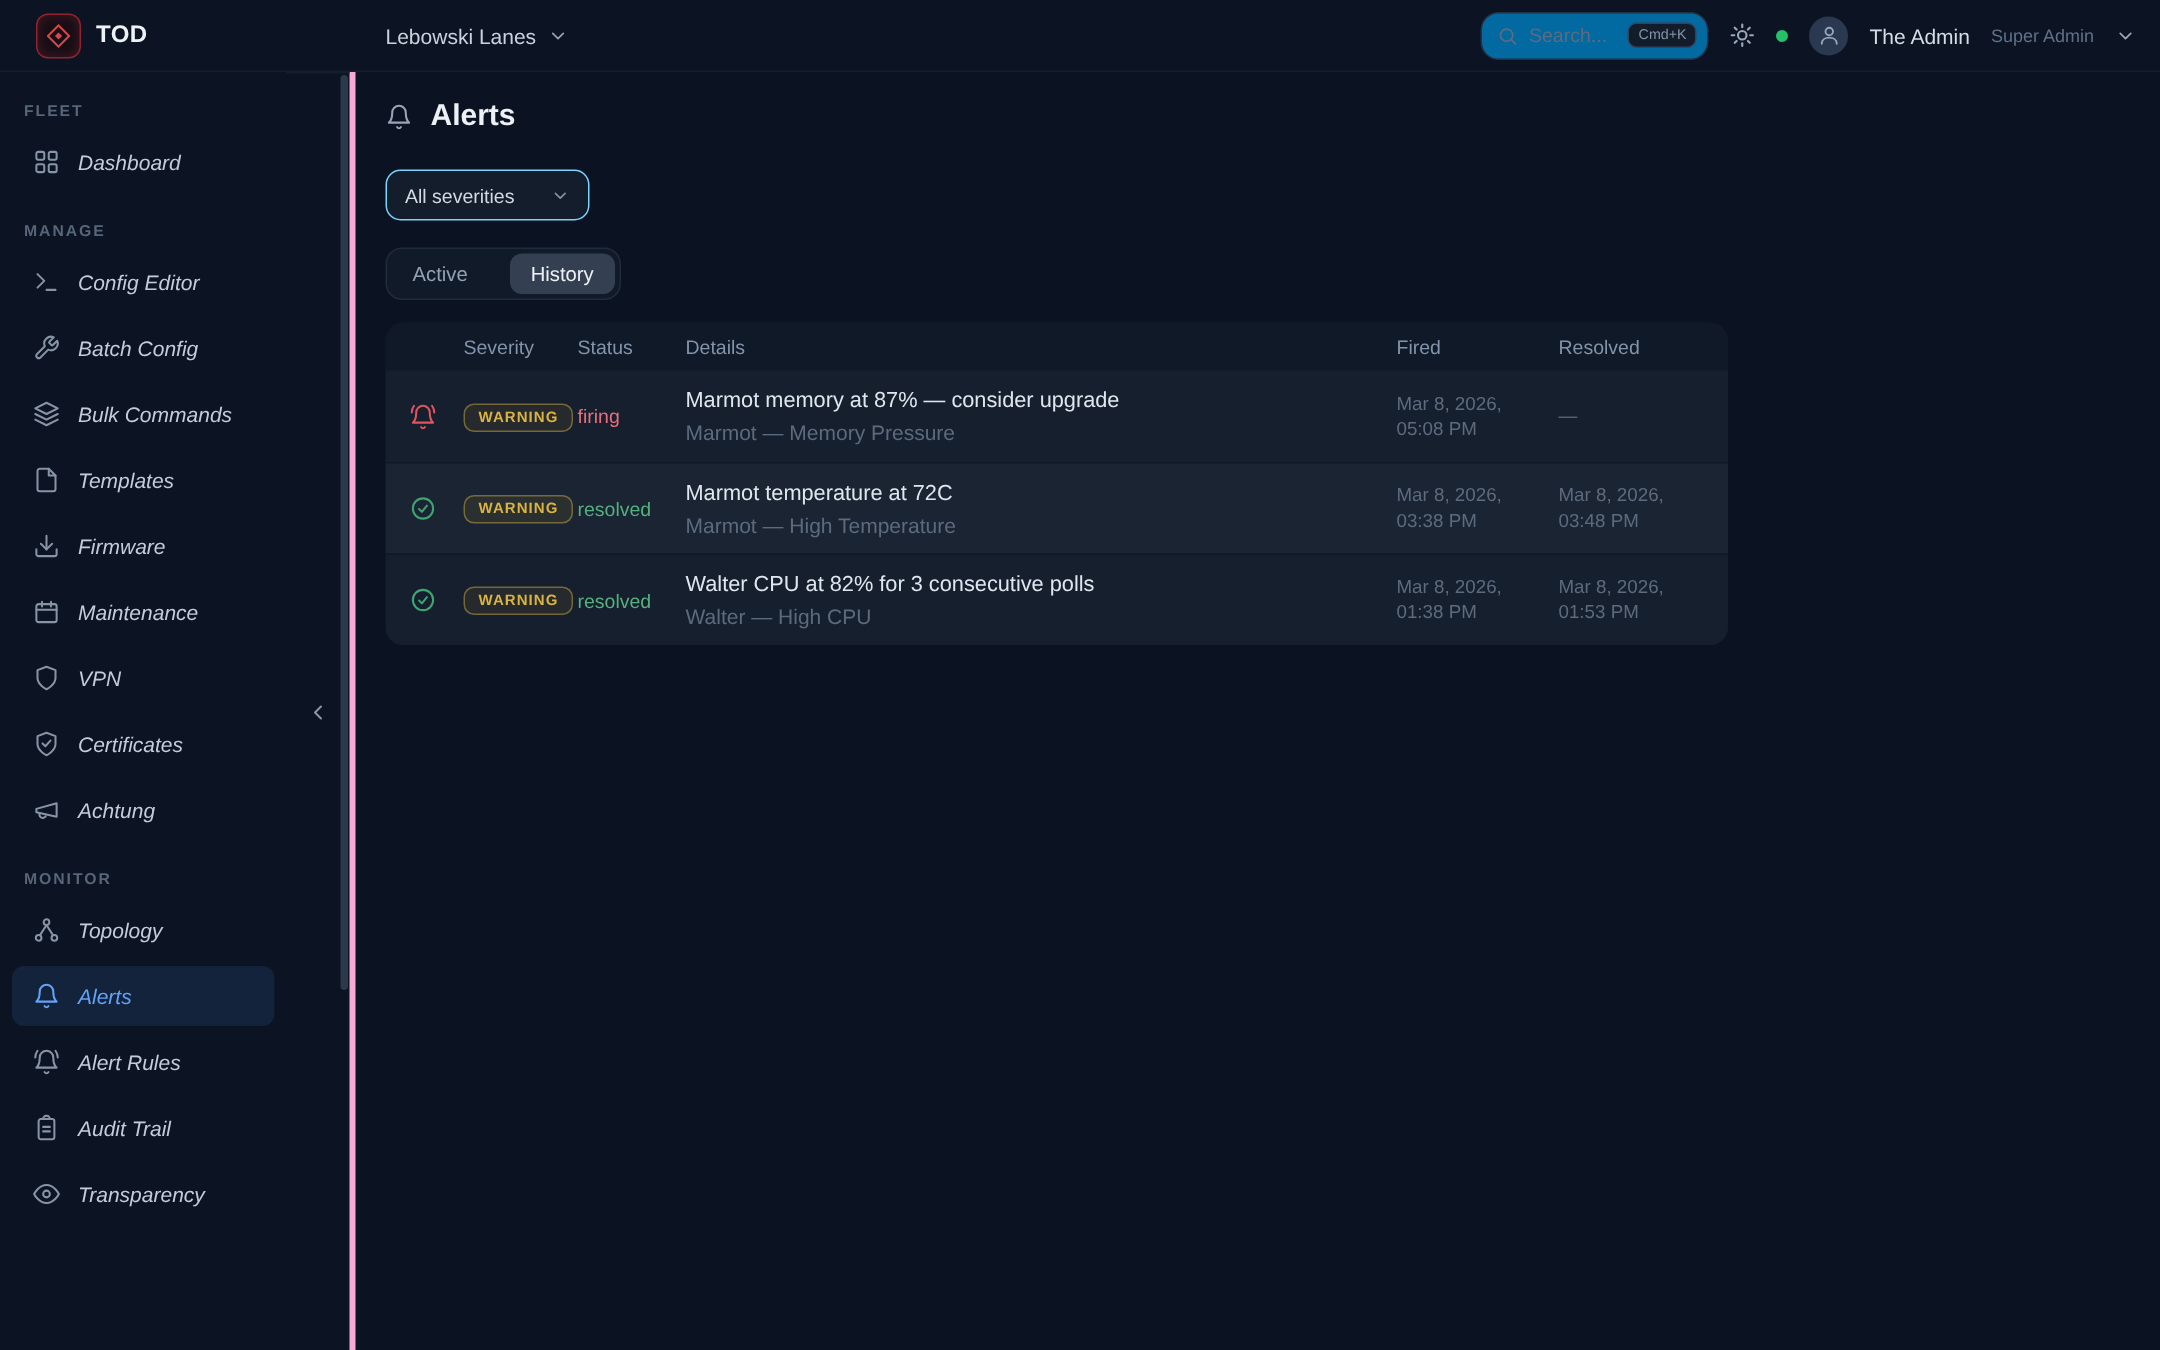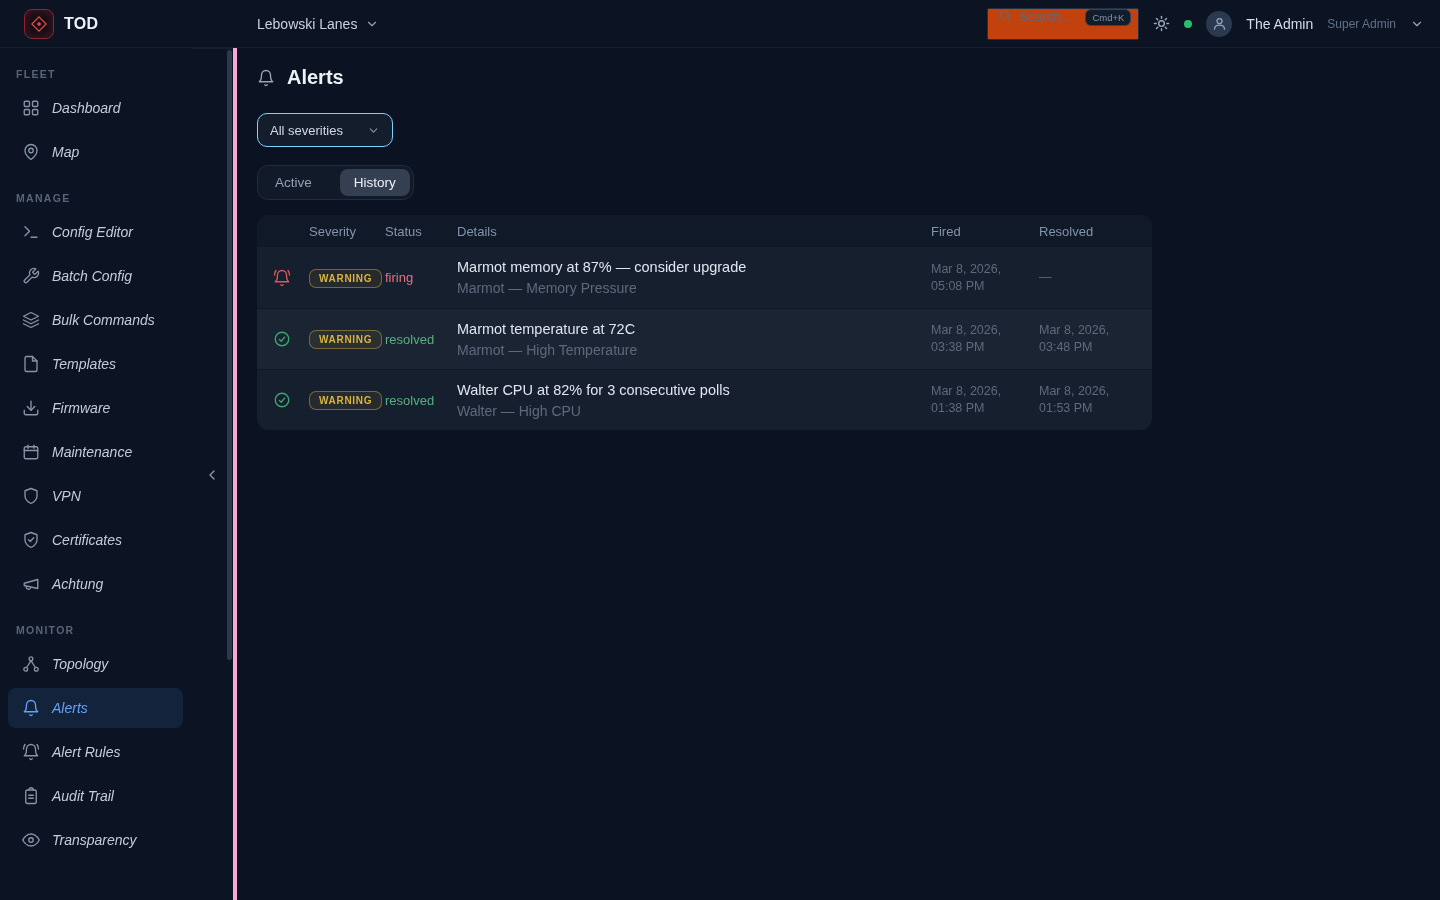--- a/index.html
+++ b/index.html
@@ -27,22 +27,22 @@
     box-shadow:0 0 8px rgba(217,60,70,.25) inset;
   }
   .app-title { font-size:16px; font-weight:700; color:#eef2f7; letter-spacing:.3px; }
   .tenant {
     margin-left:20px; display:flex; align-items:center; gap:8px;
     font-size:14px; color:#c9d2de; cursor:pointer;
   }
   .header-spacer { flex:1; }
   .header-right { display:flex; align-items:center; gap:14px; padding-right:16px; }
   .search {
-    width:152px; height:32px; background:#c2410c; border:1px solid #232f42;
-    border-radius:2px; display:flex; align-items:flex-start; gap:7px; padding:0 7px 0 10px;
+    width:152px; height:32px; background:#0369a1; border:1px solid #232f42;
+    border-radius:12px; display:flex; align-items:center; gap:7px; padding:0 7px 0 10px;
   }
   .search input {
     flex:1; min-width:0; background:transparent; border:none; outline:none;
     color:#cdd6e2; font-size:13px; font-family:"Liberation Sans",sans-serif;
   }
   .search input::placeholder { color:#5d6b80; }
   .kbd {
     font-size:9.5px; color:#8493a8; border:1px solid #34425a; border-radius:6px;
     padding:2px 6px; white-space:nowrap; background:#121c2b;
   }
@@ -213,29 +213,20 @@
         <span class="si-ico">
             <svg width="18" height="18" viewBox="0 0 24 24" fill="none" stroke="currentColor" stroke-width="1.8">
               <rect x="3" y="3" width="7" height="7" rx="1.5"></rect>
               <rect x="14" y="3" width="7" height="7" rx="1.5"></rect>
               <rect x="3" y="14" width="7" height="7" rx="1.5"></rect>
               <rect x="14" y="14" width="7" height="7" rx="1.5"></rect>
             </svg>
           </span>
         <span>Dashboard</span>
       </div>
-      <div class="side-item">
-        <span class="si-ico">
-            <svg width="18" height="18" viewBox="0 0 24 24" fill="none" stroke="currentColor" stroke-width="1.8">
-              <path d="M20 10c0 6-8 12-8 12s-8-6-8-12a8 8 0 0 1 16 0z"></path>
-              <circle cx="12" cy="10" r="3"></circle>
-            </svg>
-          </span>
-        <span>Map</span>
-      </div>
 
       <div class="section-label">Manage</div>
 
       <div class="side-item">
         <span class="si-ico">
             <svg width="18" height="18" viewBox="0 0 24 24" fill="none" stroke="currentColor" stroke-width="1.8" stroke-linecap="round" stroke-linejoin="round">
               <polyline points="4 17 10 11 4 5"></polyline>
               <line x1="12" y1="19" x2="20" y2="19"></line>
             </svg>
           </span>

